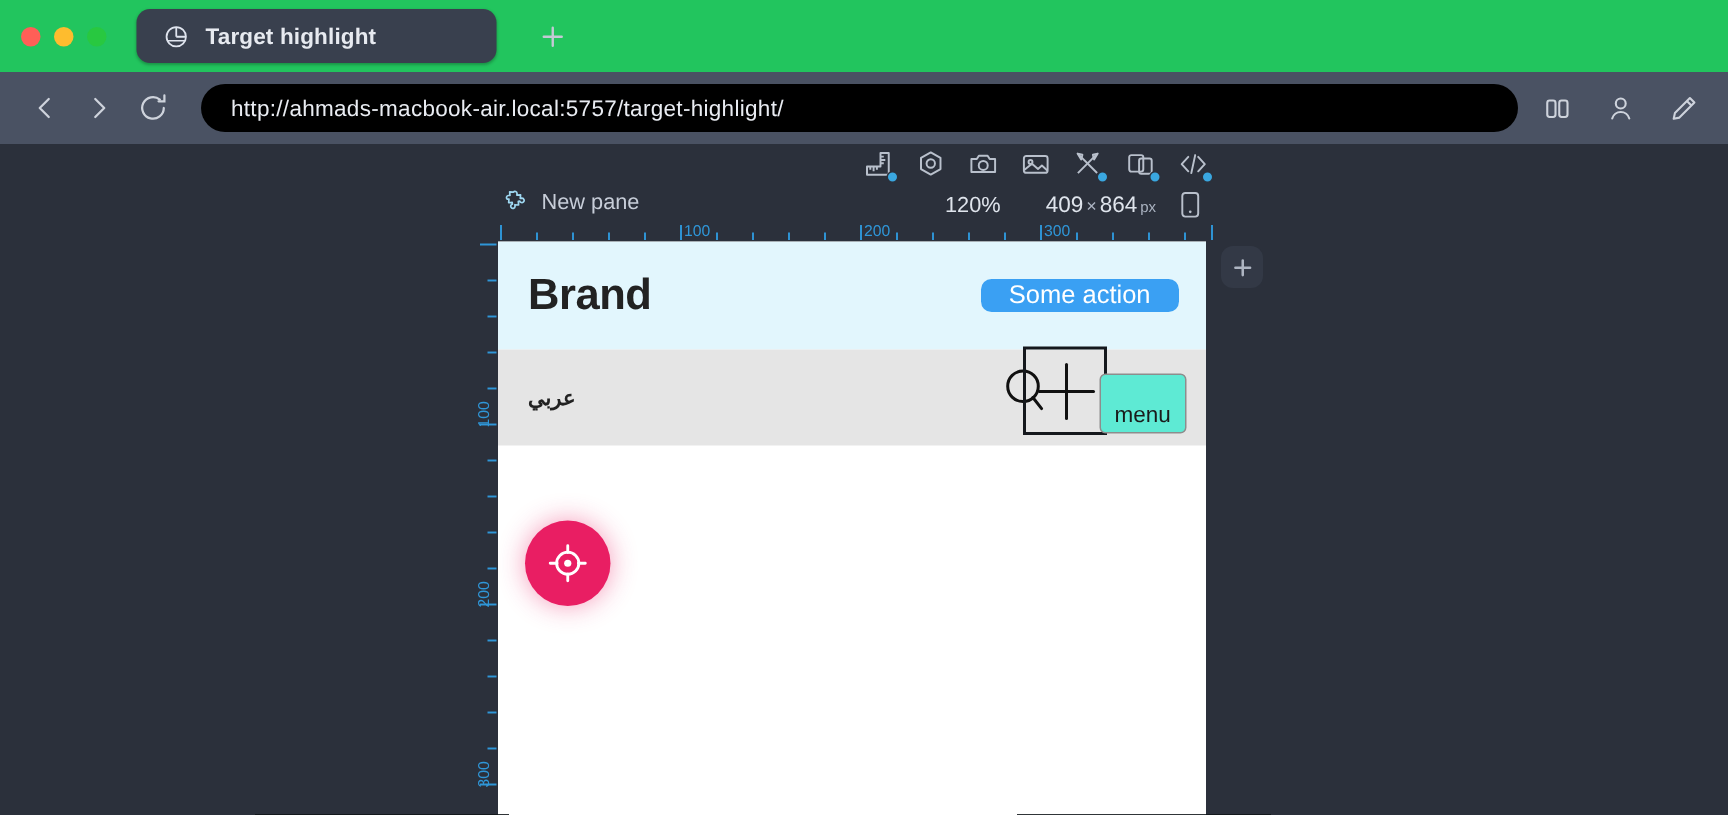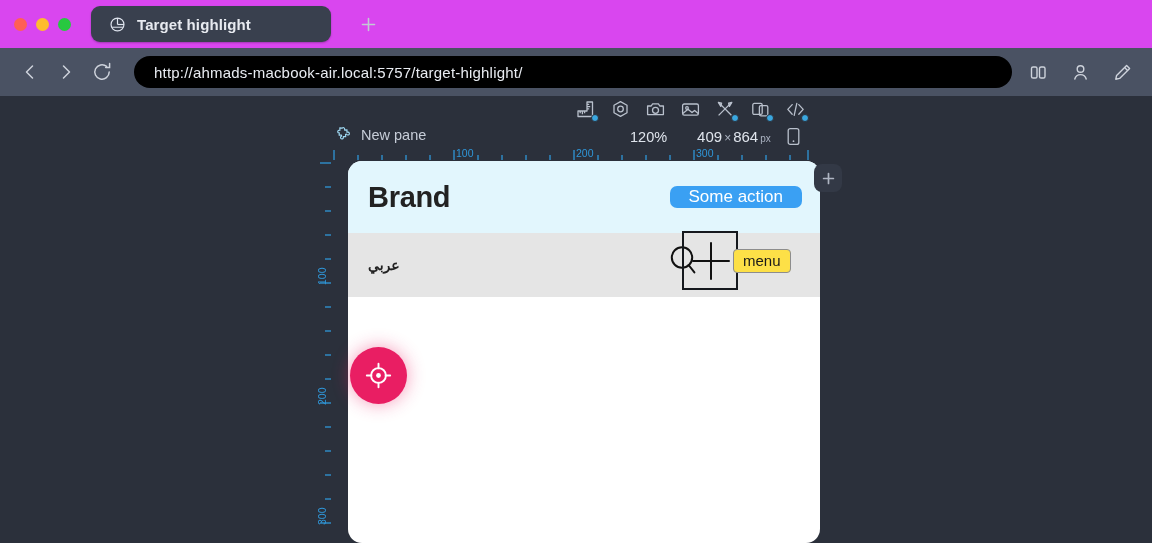--- a/index.html
+++ b/index.html
@@ -18,21 +18,21 @@
     height: 543px;
     background: #2b303b;
     overflow: hidden;
   }
 
   
   .tabstrip {
     position: absolute;
     left: 0; top: 0;
     width: 1152px; height: 48px;
-    background: #d946ef;
+    background: #22c55e;
     display: flex;
     align-items: center;
     padding-left: 14px;
   }
   .traffic {
     display: flex;
     align-items: center;
     gap: 9px;
     margin-right: 20px;
   }
@@ -181,25 +181,24 @@
     position: absolute;
     left: 314px; top: 161px;
     width: 18px; height: 382px;
     overflow: hidden;
   }
   .ruler-h svg, .ruler-v svg { display:block; }
 
   
   .viewport {
     position: absolute;
-    left: 348px; top: 161px;
+    left: 332px; top: 161px;
     width: 472px; height: 382px;
     background: #ffffff;
     overflow: hidden;
-    border-radius: 14px;
   }
   .site-header {
     height: 72px;
     background: #e2f6fd;
     display: flex;
     align-items: center;
     justify-content: space-between;
     padding: 0 18px 0 20px;
   }
   .brand {
@@ -259,26 +258,26 @@
     position: absolute;
     left: 691px; top: 240px;
     width: 40px; height: 42px;
     color: #111;
     z-index: 5;
   }
   .search-icon svg, .plus-glyph svg { display:block; }
   .menu-btn {
     position: absolute;
     left: 733px; top: 249px;
-    background: #fde047;
+    background: #5eead4;
     border: 1px solid #8d8d8d;
     border-radius: 4px;
     font-size: 15px;
     color: #1a1a1a;
-    padding: 2px 9px 3px;
+    padding: 18px 9px 3px;
     z-index: 7;
     font-family: "Liberation Sans", sans-serif;
   }
 
   
   .target-fab {
     position: absolute;
     left: 350px; top: 347px;
     width: 57px; height: 57px;
     border-radius: 50%;

